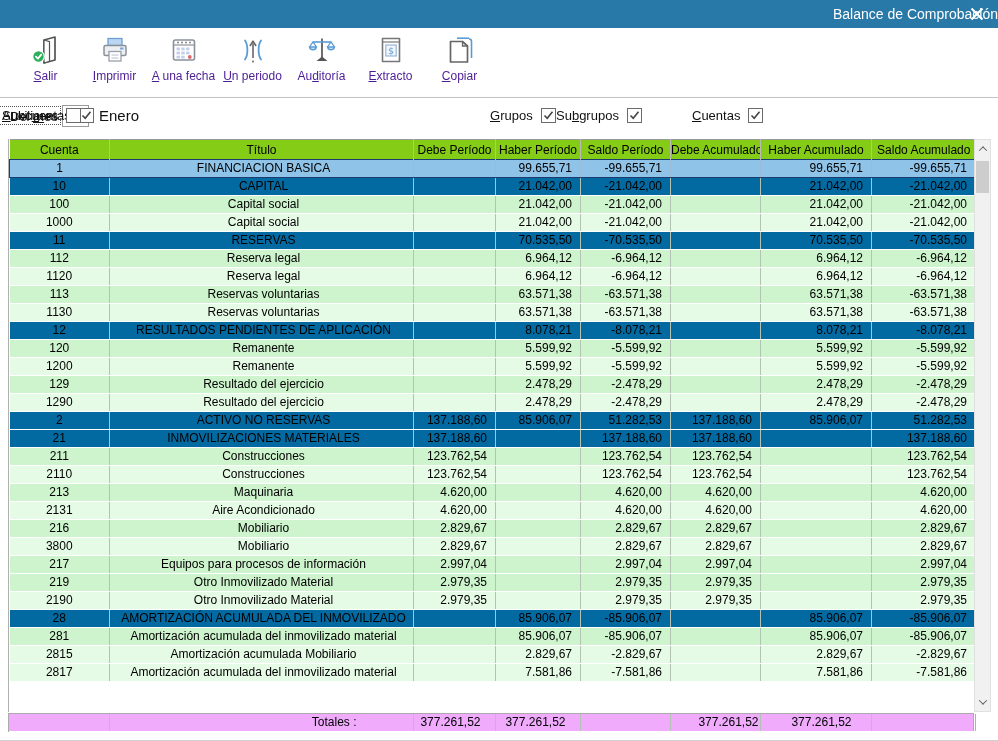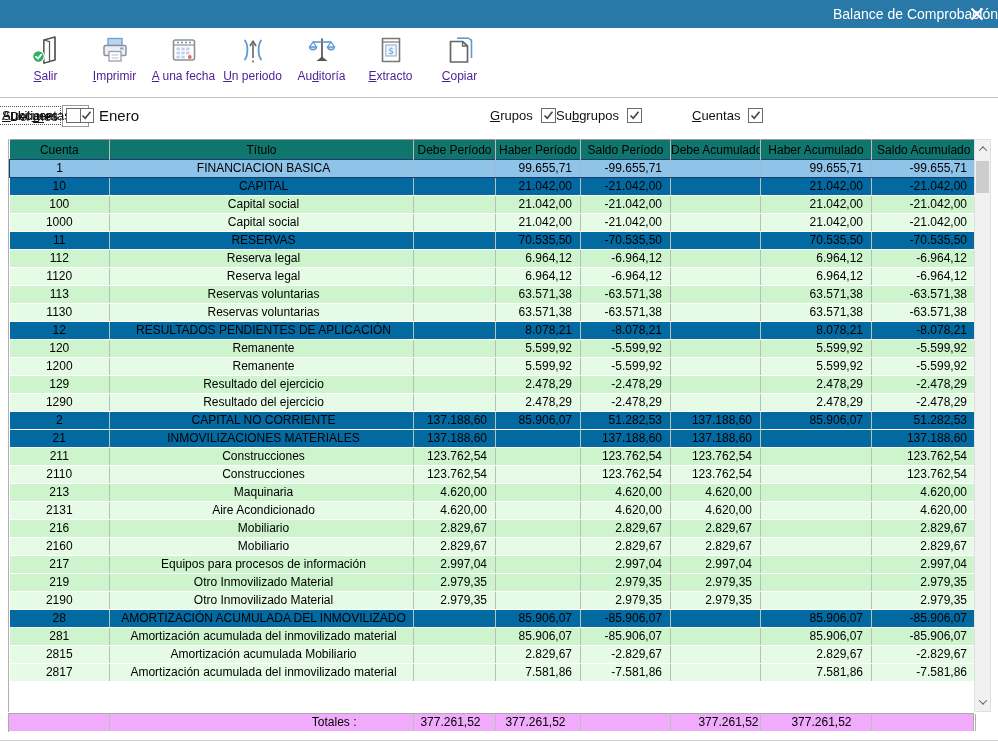--- a/index.html
+++ b/index.html
@@ -63,21 +63,21 @@
 
   
   .grid { position:absolute; left:8px; top:139px; width:983px; height:573px; }
   .grid-tablewrap { position:absolute; left:0; top:0; width:966px; height:573px; overflow:hidden;
     border-left:1px solid #b0b0b0; }
   table { border-collapse:collapse; table-layout:fixed; width:966px; font-size:12px; }
   col.c-cuenta { width:100px; } col.c-titulo { width:304px; }
   col.c-dp { width:82px; } col.c-hp { width:85px; } col.c-sp { width:90px; }
   col.c-da { width:90px; } col.c-ha { width:111px; } col.c-sa { width:104px; }
   thead th {
-    height:20px; background:#0f766e; font-weight:400; font-size:12px; color:#000;
+    height:20px; background:#84cc16; font-weight:400; font-size:12px; color:#000;
     border-top:1px solid #999; border-right:1px solid #b9b9b9; text-align:center;
     overflow:hidden; white-space:nowrap;
   }
   thead th:last-child { border-right:none; }
   tbody td {
     height:18px; line-height:17px; border-right:1px solid #b3c3b3;
     border-bottom:1px solid #fff; white-space:nowrap; overflow:hidden;
   }
   tbody td:last-child { border-right:1px solid #b0b0b0; }
   td.al-c { text-align:center; }
@@ -422,21 +422,21 @@
               <td class="al-l">Resultado del ejercicio</td>
               <td class="al-r"></td>
               <td class="al-r">2.478,29</td>
               <td class="al-r">-2.478,29</td>
               <td class="al-r"></td>
               <td class="al-r">2.478,29</td>
               <td class="al-r">-2.478,29</td>
             </tr>
             <tr class="lv1">
               <td class="al-c">2</td>
-              <td class="al-l">CAPITAL NO CORRIENTE</td>
+              <td class="al-l">ACTIVO NO RESERVAS</td>
               <td class="al-r">137.188,60</td>
               <td class="al-r">85.906,07</td>
               <td class="al-r">51.282,53</td>
               <td class="al-r">137.188,60</td>
               <td class="al-r">85.906,07</td>
               <td class="al-r">51.282,53</td>
             </tr>
             <tr class="lv2">
               <td class="al-c">21</td>
               <td class="al-l">INMOVILIZACIONES MATERIALES</td>
@@ -491,21 +491,21 @@
               <td class="al-c">216</td>
               <td class="al-l">Mobiliario</td>
               <td class="al-r">2.829,67</td>
               <td class="al-r"></td>
               <td class="al-r">2.829,67</td>
               <td class="al-r">2.829,67</td>
               <td class="al-r"></td>
               <td class="al-r">2.829,67</td>
             </tr>
             <tr class="lv4">
-              <td class="al-c">2160</td>
+              <td class="al-c">3800</td>
               <td class="al-l">Mobiliario</td>
               <td class="al-r">2.829,67</td>
               <td class="al-r"></td>
               <td class="al-r">2.829,67</td>
               <td class="al-r">2.829,67</td>
               <td class="al-r"></td>
               <td class="al-r">2.829,67</td>
             </tr>
             <tr class="lv3">
               <td class="al-c">217</td>

